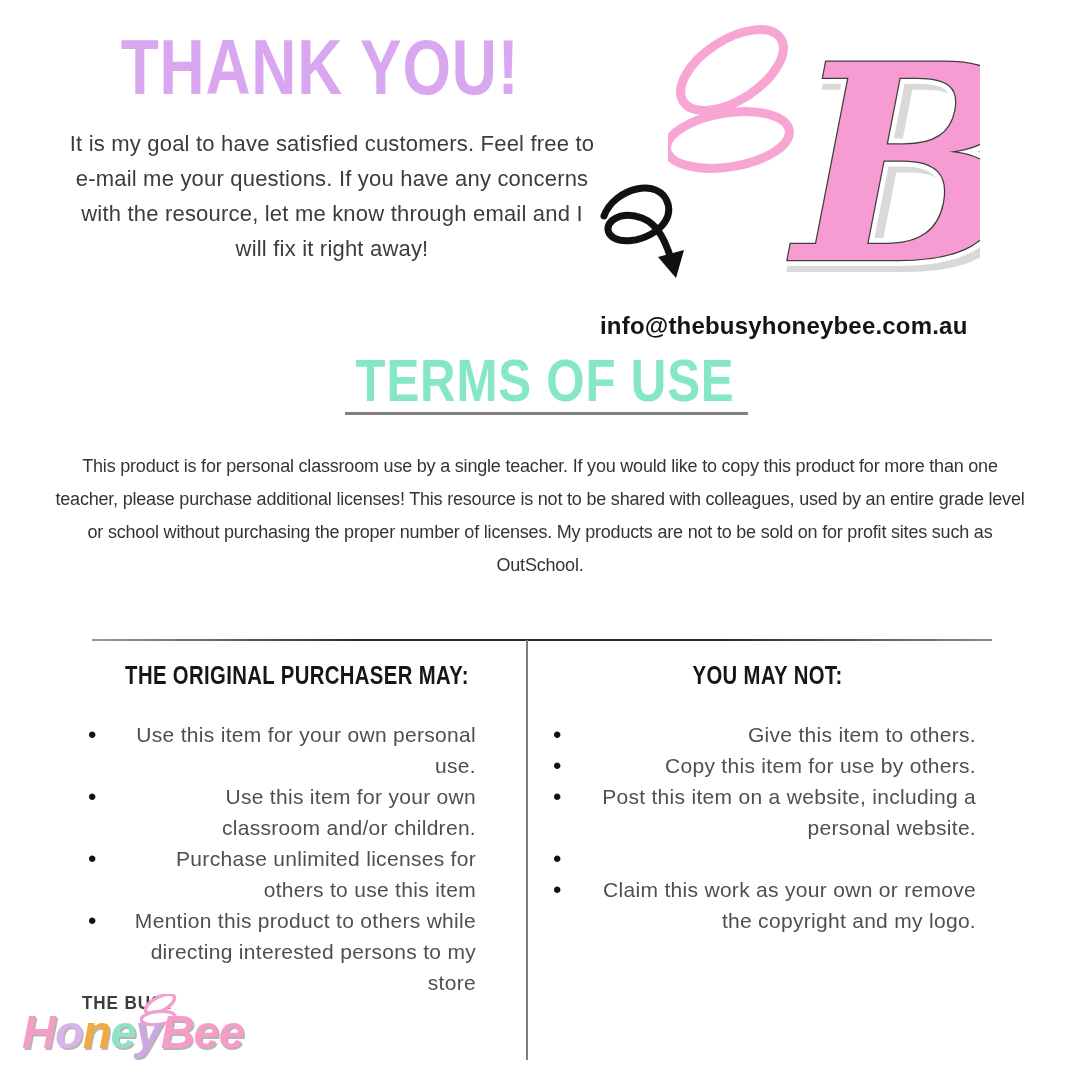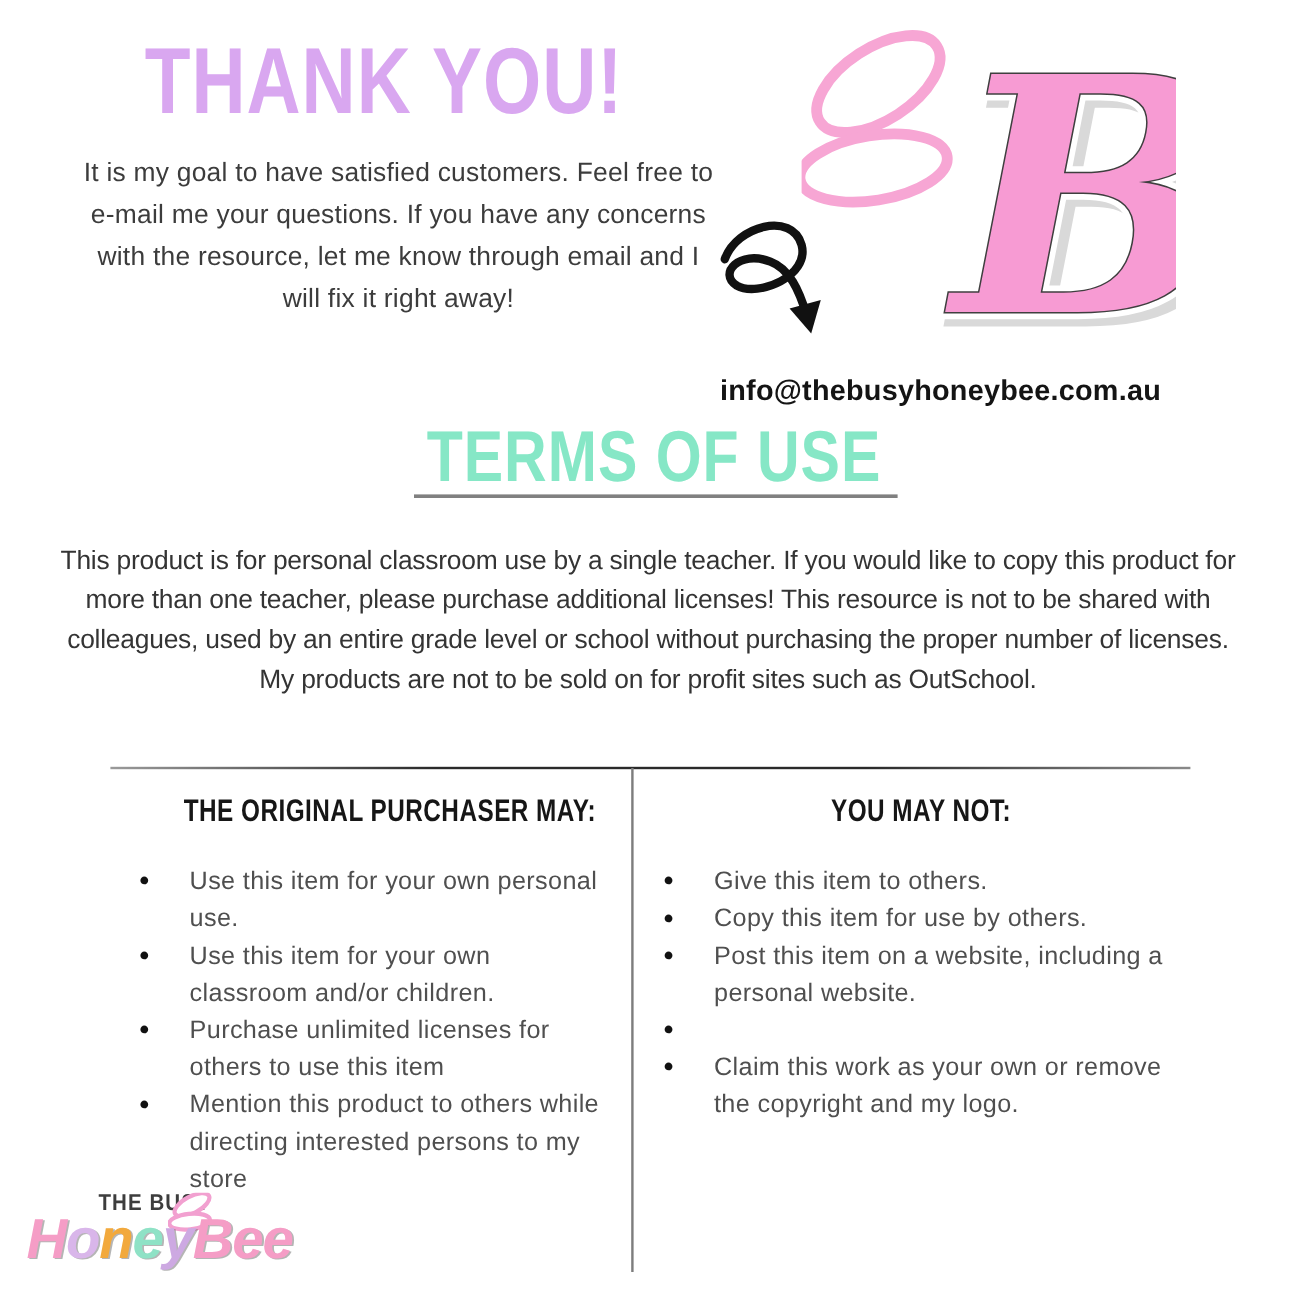--- a/index.html
+++ b/index.html
@@ -25,45 +25,45 @@
   .intro{
     position:absolute;top:126px;left:55px;width:530px;text-align:center;
     font-size:22px;line-height:35px;color:#3c3c3c;letter-spacing:0.2px;margin-left:12px;
   }
   .email{
     position:absolute;top:312px;left:600px;width:440px;
     font-size:24px;font-weight:bold;color:#141414;letter-spacing:0.2px;
   }
   .terms-body{
     position:absolute;top:450px;left:50px;width:980px;text-align:center;
-    font-size:22px;line-height:33px;color:#343434;letter-spacing:-0.2px;
+    font-size:18px;line-height:33px;color:#343434;letter-spacing:-0.2px;
   }
   
   .h-rule{
     position:absolute;top:639px;left:92px;width:900px;height:2px;
     background:linear-gradient(to right,#9a9a9a,#2a2a2a 30%,#2a2a2a 70%,#8a8a8a);
   }
   .v-rule{
     position:absolute;top:640px;left:526px;width:2px;height:420px;background:#7d7d7d;
   }
   
   .col{position:absolute;top:660px;}
-  .col-left{left:108px;width:410px;}
+  .col-left{left:80px;width:410px;}
   .col-right{left:545px;width:445px;}
   .col-head{
     text-align:center;font-size:26px;font-weight:bold;color:#161616;
     letter-spacing:0.5px;transform:scaleX(0.78);transform-origin:50% 0;white-space:nowrap;
   }
   ul.bullets{list-style:none;margin:28px 0 0 0;padding:0;}
   ul.bullets li{display:flex;align-items:flex-start;}
   ul.bullets .dot{
     flex:0 0 42px;text-align:left;padding-left:8px;font-size:24px;line-height:31px;color:#111;
   }
   ul.bullets .li-text{
-    flex:1 1 auto;text-align:left;font-size:21px;line-height:31px;color:#4f4f4f;
+    flex:1 1 auto;text-align:right;font-size:21px;line-height:31px;color:#4f4f4f;
     letter-spacing:0.3px;padding-right:14px;
   }
   
   .bee-logo{position:absolute;top:8px;left:668px;width:312px;height:300px;}
   .arrow-doodle{position:absolute;top:180px;left:596px;width:100px;height:110px;}
   
   .footer-logo{position:absolute;top:992px;left:22px;width:230px;height:86px;}
   .footer-top{
     position:absolute;top:0;left:60px;font-size:19px;font-weight:bold;color:#3d3d3d;
     letter-spacing:1px;transform:scaleX(0.9);transform-origin:0 0;white-space:nowrap;

